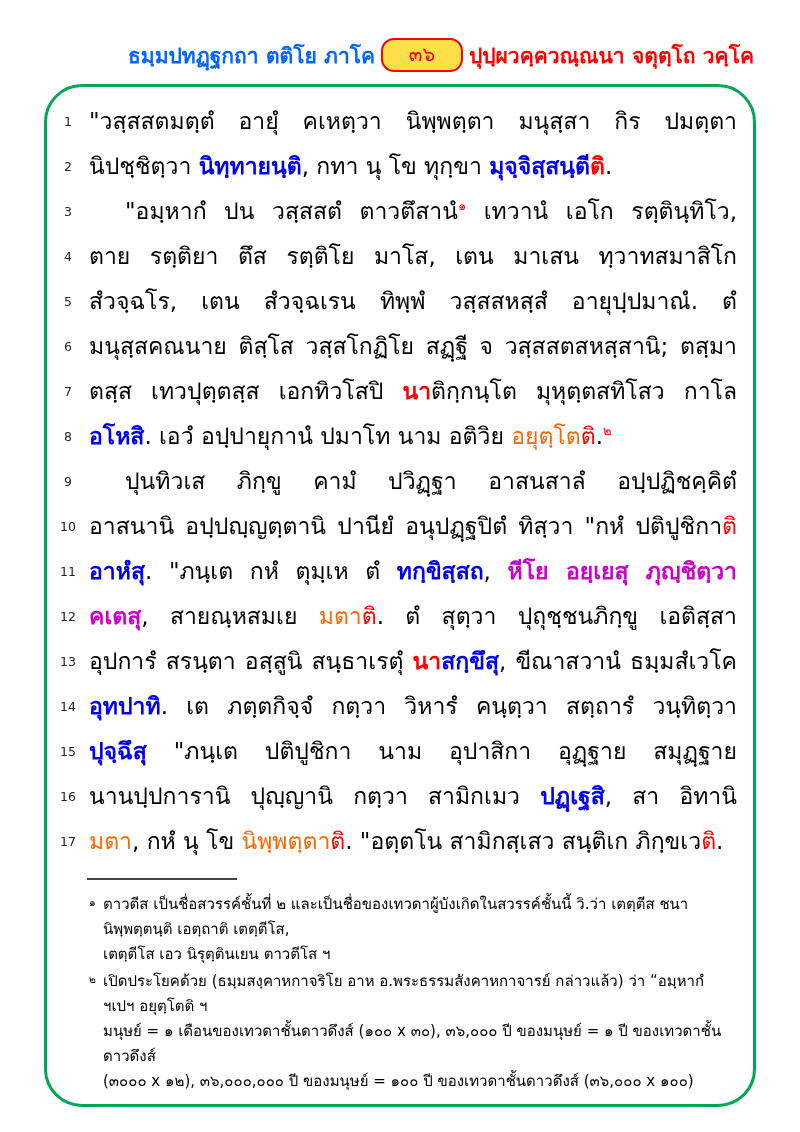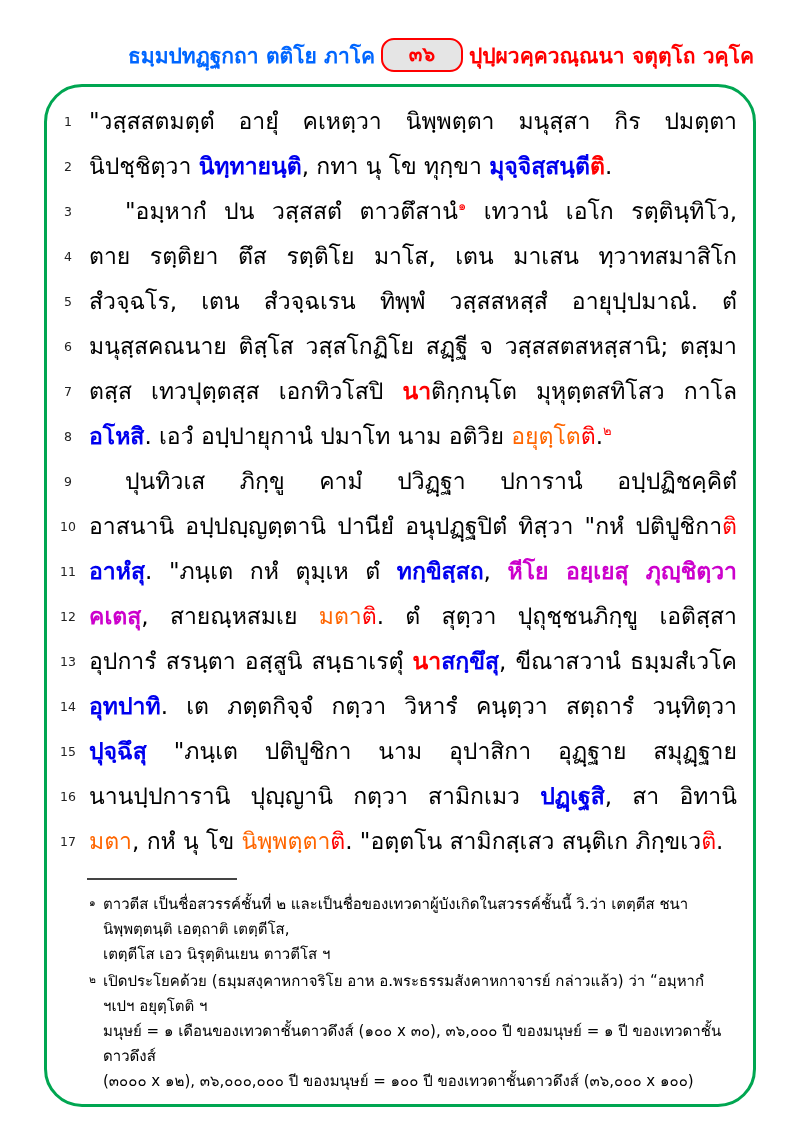--- a/index.html
+++ b/index.html
@@ -10,22 +10,22 @@
   }
   
   .header{
     display:flex;align-items:center;justify-content:space-between;
     margin:32px 46px 6px 88px;height:46px;
   }
   .h-left{color:var(--hblue);font-weight:bold;font-size:21px;white-space:nowrap;margin-left:40px;}
   .h-right{color:var(--red);font-weight:bold;font-size:21px;white-space:nowrap;}
   .badge{
     color:var(--red);border:2.5px solid var(--red);border-radius:13px;
-    font-size:20px;font-weight:bold;padding:4px 26px 6px;line-height:1;
-    background:#e5e5e5;
+    font-size:20px;font-weight:normal;padding:4px 26px 6px;line-height:1;
+    background:#fde047;
   }
   
   .gbox{
     margin:0 44px;border:3px solid var(--green);border-radius:38px;
     padding:12px 0 4px;background:#fff;
   }
   .line-row{display:flex;align-items:center;height:45px;}
   .lnum{width:42px;flex:none;text-align:center;font-size:12.5px;color:#222;}
   .ltext{
     flex:1;font-size:23px;line-height:45px;height:45px;overflow:hidden;
@@ -89,21 +89,21 @@
         <div class="line-row">
           <div class="lnum">7</div>
           <div class="ltext"><span class="seg-k">ตสฺส เทวปุตฺตสฺส เอกทิวโสปิ </span><span class="seg-rb">นา</span><span class="seg-k">ติกฺกนฺโต มุหุตฺตสทิโสว กาโล</span></div>
         </div>
         <div class="line-row">
           <div class="lnum">8</div>
           <div class="ltext last"><span class="seg-b">อโหสิ</span><span class="seg-k">. เอวํ อปฺปายุกานํ ปมาโท นาม อติวิย </span><span class="seg-o">อยุตฺโต</span><span class="seg-r">ติ</span><span class="seg-k">.</span><span class="seg-sup">๒</span></div>
         </div>
         <div class="line-row">
           <div class="lnum">9</div>
-          <div class="ltext indent"><span class="seg-k">ปุนทิวเส ภิกฺขู คามํ ปวิฏฺฐา ปการานํ อปฺปฏิชคฺคิตํ</span></div>
+          <div class="ltext indent"><span class="seg-k">ปุนทิวเส ภิกฺขู คามํ ปวิฏฺฐา อาสนสาลํ อปฺปฏิชคฺคิตํ</span></div>
         </div>
         <div class="line-row">
           <div class="lnum">10</div>
           <div class="ltext"><span class="seg-k">อาสนานิ อปฺปญฺญตฺตานิ ปานียํ อนุปฏฺฐปิตํ ทิสฺวา "กหํ ปติปูชิกา</span><span class="seg-r">ติ</span></div>
         </div>
         <div class="line-row">
           <div class="lnum">11</div>
           <div class="ltext"><span class="seg-b">อาหํสุ</span><span class="seg-k">. "ภนฺเต กหํ ตุมฺเห ตํ </span><span class="seg-b">ทกฺขิสฺสถ</span><span class="seg-k">, </span><span class="seg-m">หีโย อยฺเยสุ ภุญฺชิตฺวา</span></div>
         </div>
         <div class="line-row">

